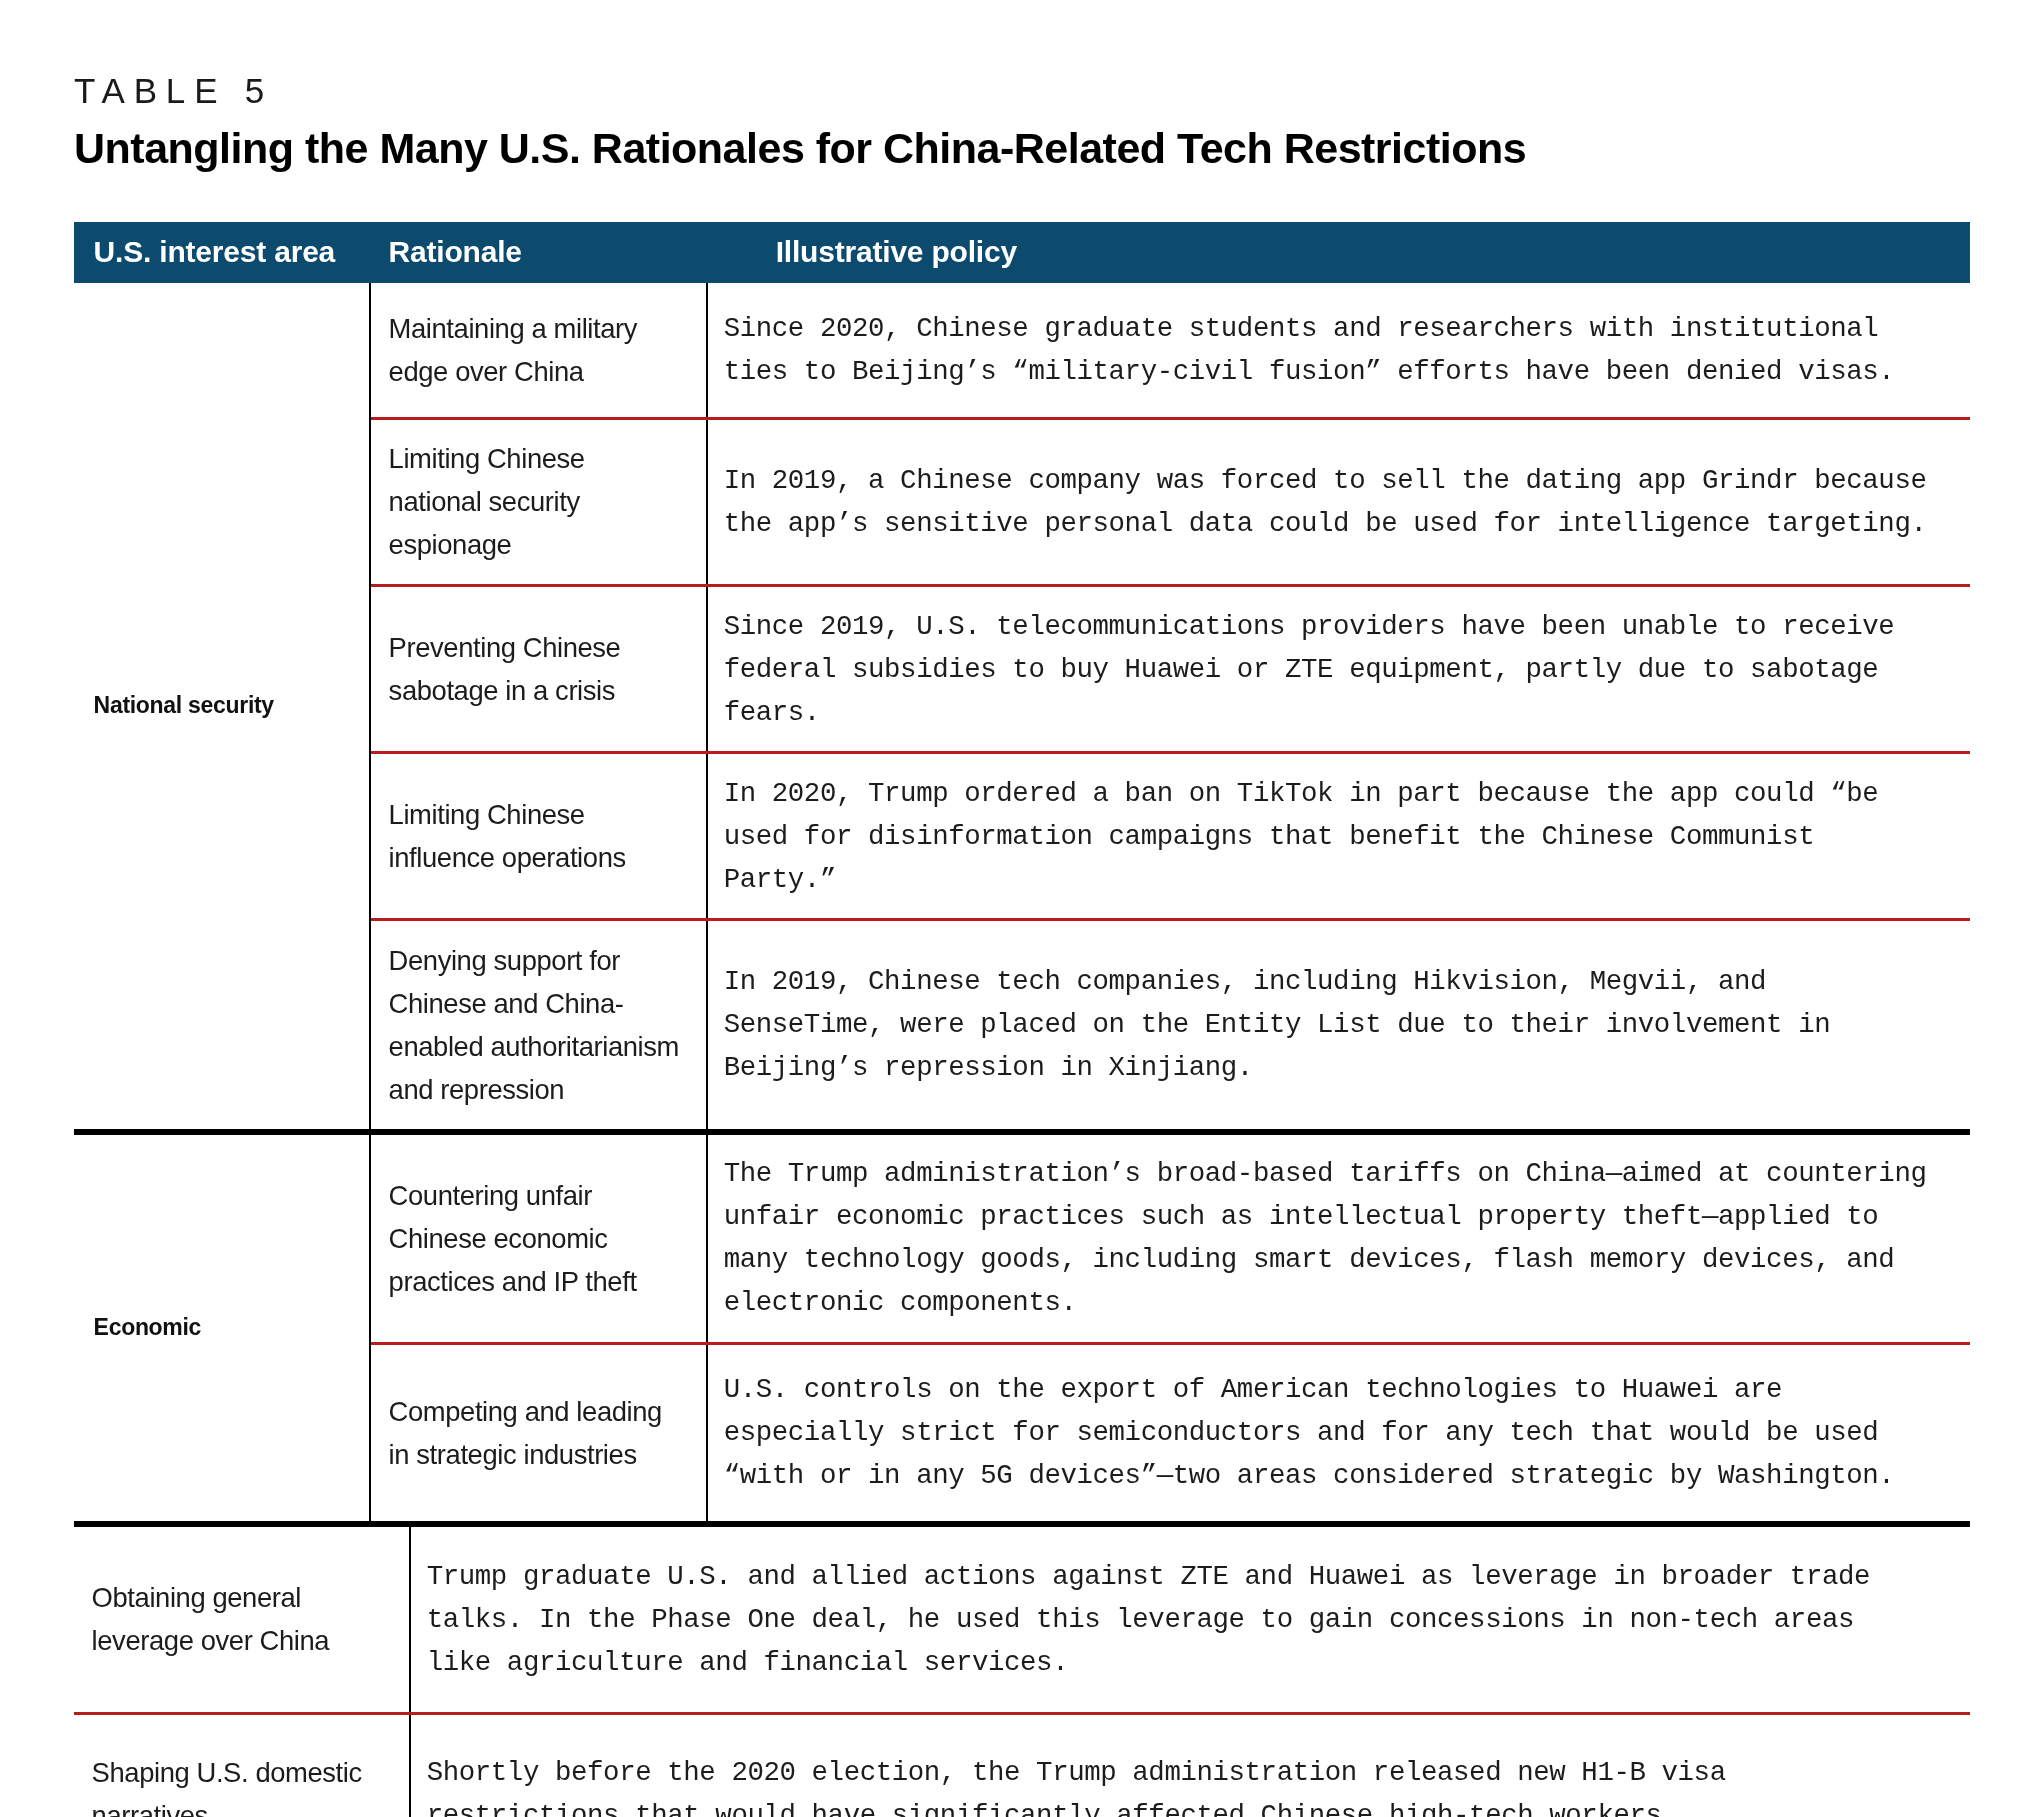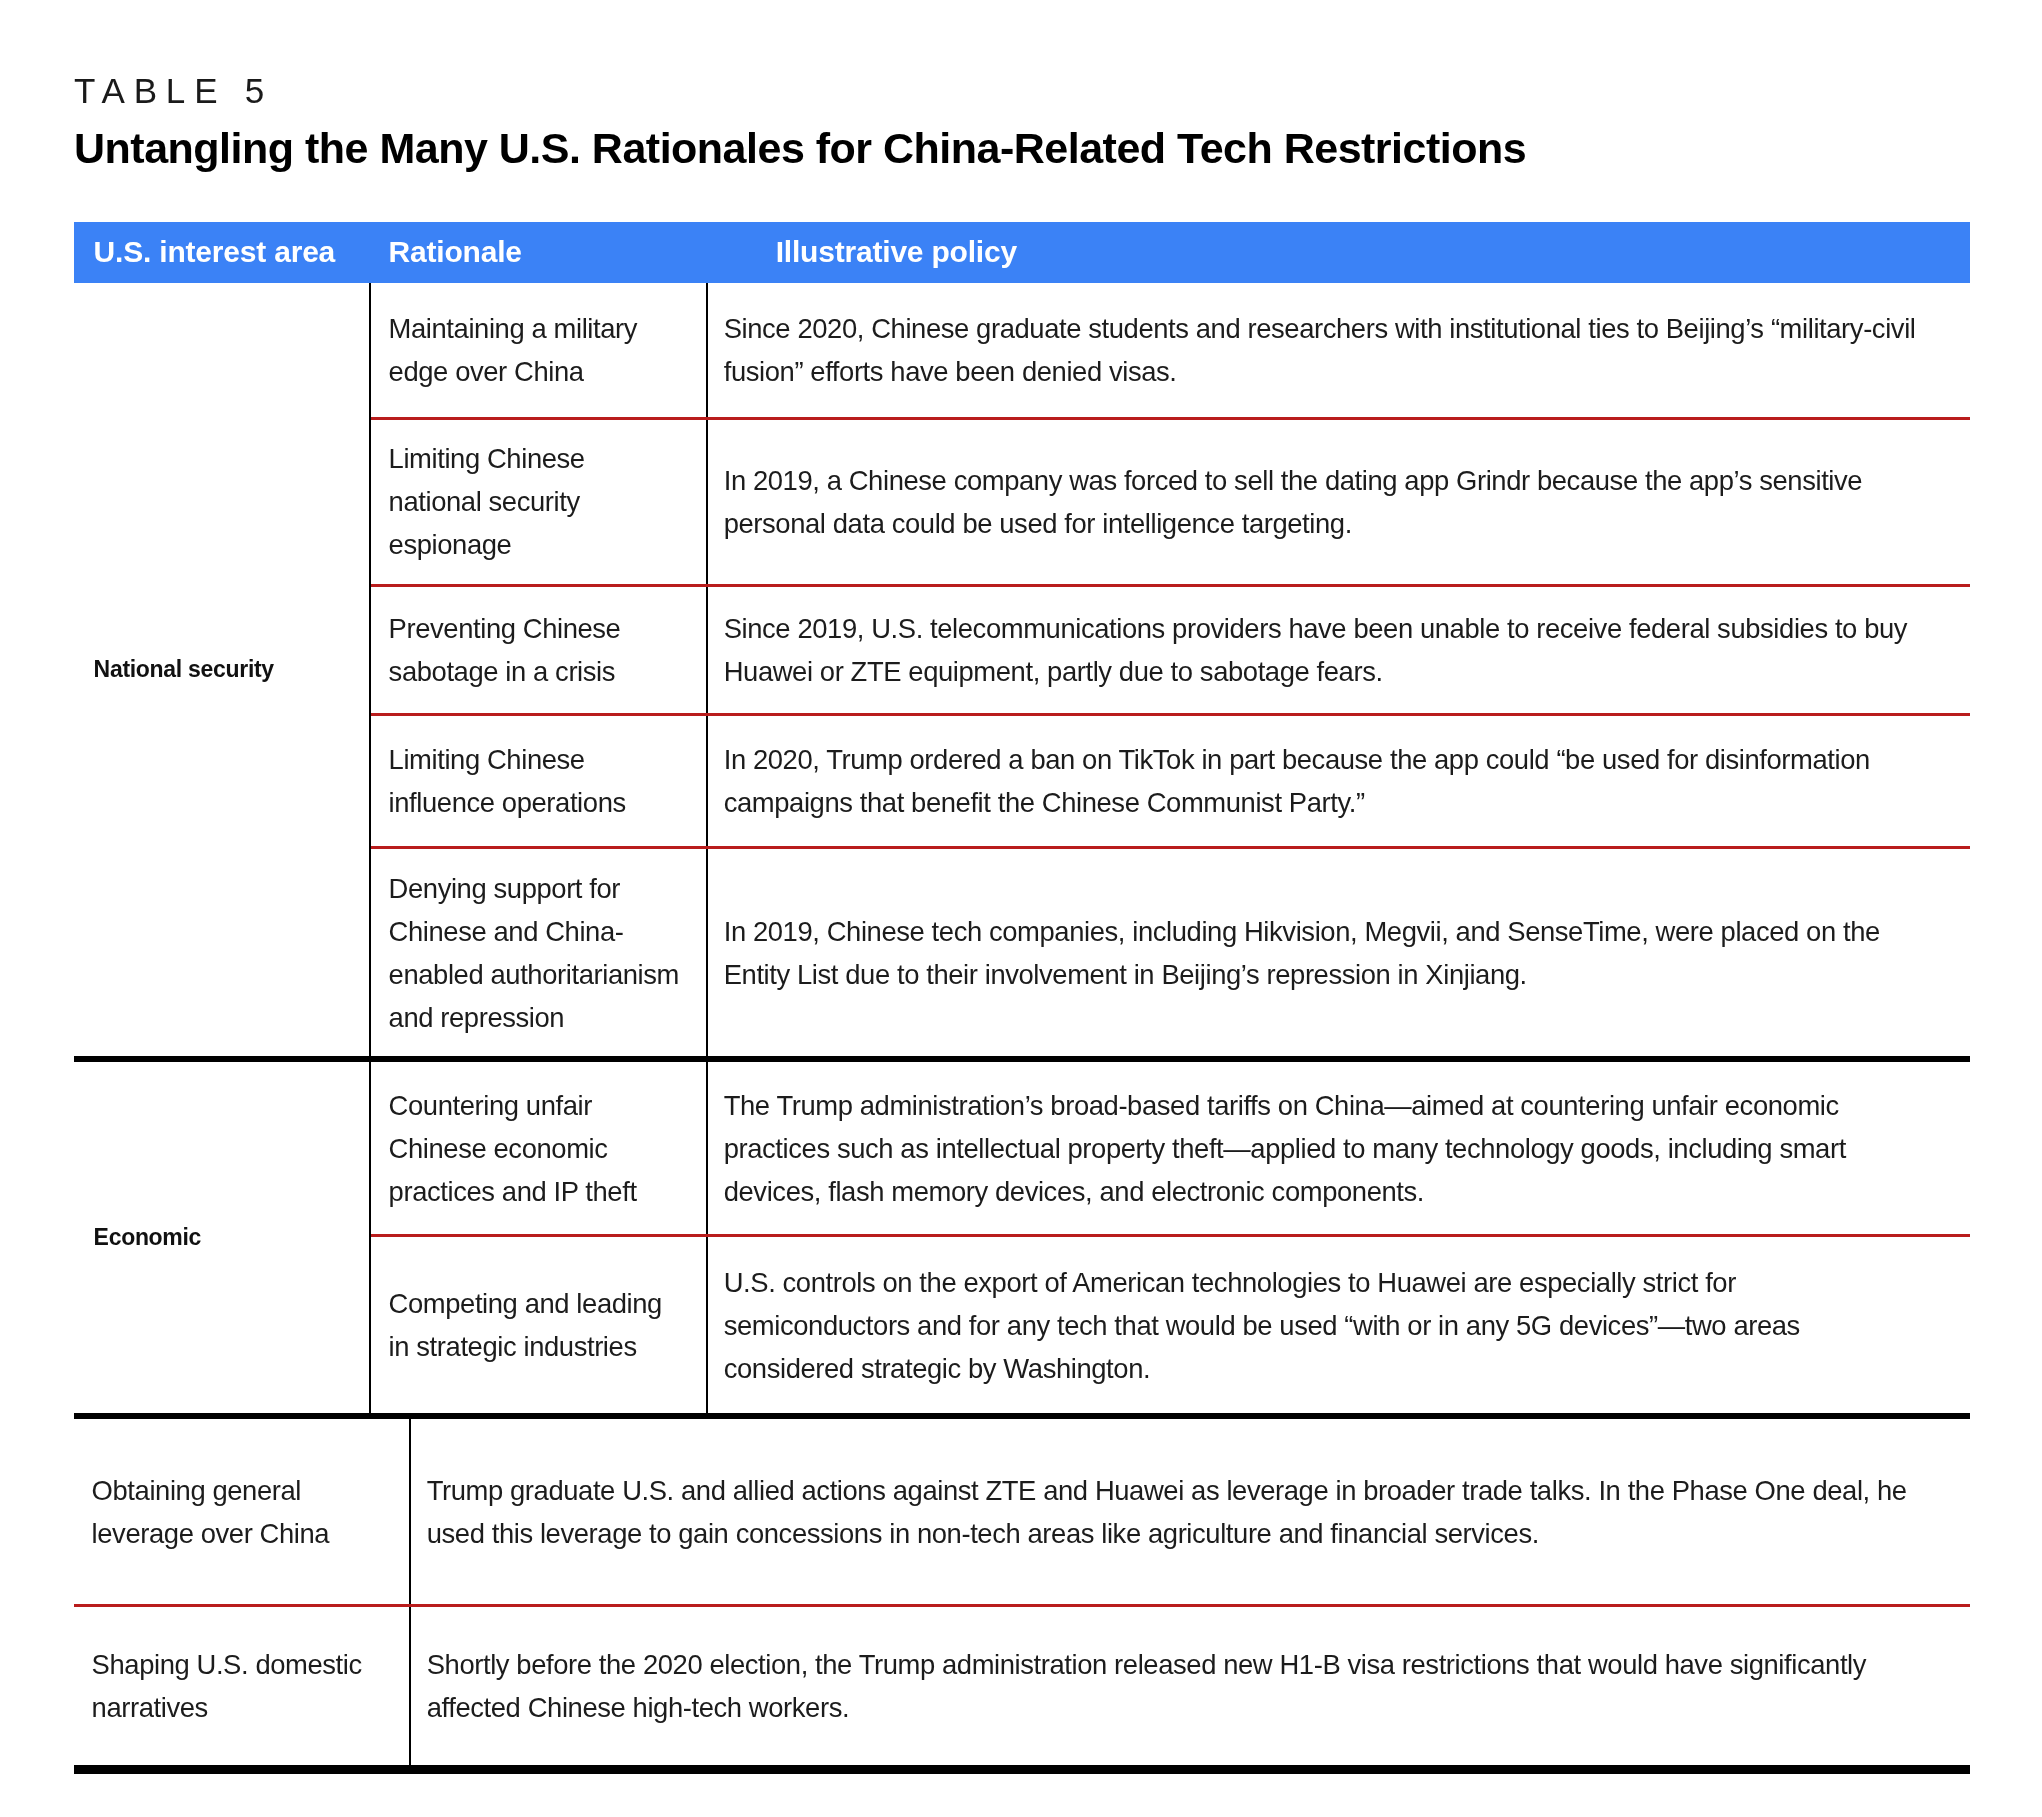--- a/index.html
+++ b/index.html
@@ -34,21 +34,21 @@
     margin-top: 11.8px;
     margin-bottom: 47px;
   }
   .rationales-table {
     width: 1896px;
     border-bottom: 9.8px solid #000;
   }
   .thead {
     display: flex;
     align-items: center;
-    background: #3b82f6;
+    background: #0c4a6e;
     color: #ffffff;
     height: 61px;
     font-weight: 700;
     font-size: 30px;
     letter-spacing: -0.2px;
   }
   .th { box-sizing: border-box; }
   .th1 { width: 297px; padding-left: 19.6px; }
   .th2 { width: 389px; padding-left: 17.6px; }
   .th3 { flex: 1;     padding-left: 15.7px; }
@@ -84,20 +84,21 @@
     letter-spacing: -0.4px;
   }
   .policy-cell {
     flex: 1;
     display: flex;
     align-items: center;
     padding: 17.6px 43px 17.6px 15.7px;
     font-size: 27.4px;
     line-height: 43px;
     letter-spacing: -0.4px;
+    font-family: Liberation Mono, monospace;
   }
   
   .r1 { min-height: 134px; }
   .r2 { min-height: 135px; }
   .r3 { min-height: 126px; }
   .r4 { min-height: 130px; }
   .r5 { min-height: 189px; }
   .r6 { min-height: 172px; }
   .r7 { min-height: 176px; }
   .r8 { min-height: 185px; }

